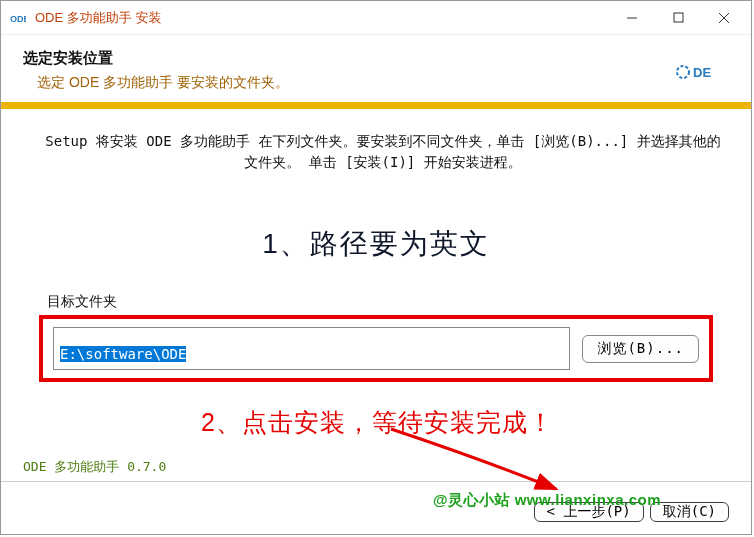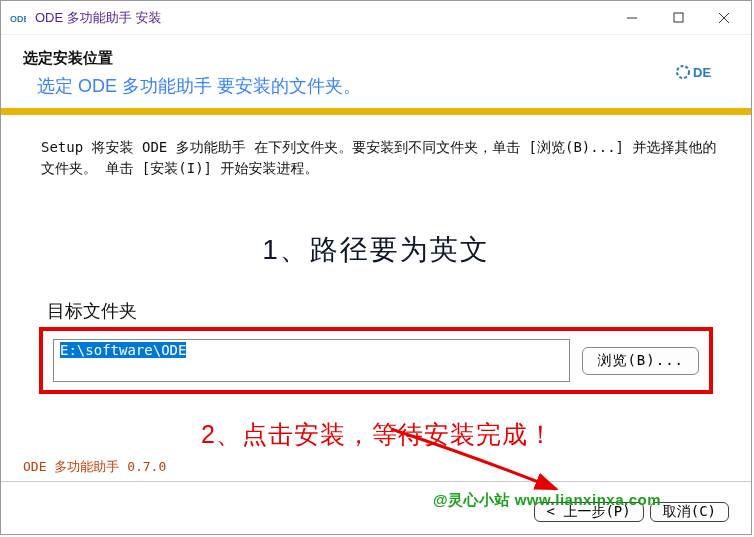--- a/index.html
+++ b/index.html
@@ -25,21 +25,21 @@
       padding: 0 4px 0 8px;
       border-bottom: 1px solid #eee;
     }
     .titlebar .app-icon {
       width: 18px; height: 18px;
       margin-right: 8px;
       display: flex; align-items: center; justify-content: center;
     }
     .titlebar .title-text {
       font-size: 13px;
-      color: #4c1d95;
+      color: #c2410c;
       flex: 1;
     }
     .win-controls {
       display: flex;
     }
     .win-btn {
       width: 46px; height: 30px;
       display: flex; align-items: center; justify-content: center;
       cursor: pointer;
     }
@@ -50,34 +50,35 @@
       border-bottom: 7px solid #eab308;
       position: relative;
     }
     .header-title {
       font-size: 15px;
       font-weight: bold;
       color: #111;
       margin-bottom: 6px;
     }
     .header-subtitle {
-      font-size: 18px;
-      color: #3b82f6;
+      font-size: 14px;
+      color: #a16207;
       padding-left: 14px;
     }
     .ode-logo {
       position: absolute;
       right: 30px;
       top: 28px;
       display: flex;
       align-items: center;
     }
     
     .content-area {
       padding: 22px 26px 8px 40px;
+      text-align: center;
     }
     .setup-text {
       font-size: 14px;
       line-height: 1.5;
       color: #111;
       font-family: "SimSun", monospace;
     }
     
     .annotation1 {
       color: #0f172a;
@@ -85,37 +86,37 @@
       font-weight: normal;
       text-align: center;
       margin: 44px 0 30px 0;
       letter-spacing: 2px;
     }
     
     .dest-section {
       padding: 0 38px;
     }
     .dest-label {
-      font-size: 18px;
+      font-size: 14px;
       color: #111;
       margin-bottom: 4px;
       padding-left: 8px;
     }
     .path-row {
       border: 4px solid #e60000;
       padding: 8px 10px;
       display: flex;
       align-items: center;
       gap: 12px;
     }
     .path-input {
       flex: 1;
       height: 43px;
       border: 1px solid #888;
-      padding: 2px 6px;
+      padding: 18px 6px;
       font-size: 14px;
       font-family: "SimSun", monospace;
     }
     .path-input .sel {
       background: #0078d7;
       color: #fff;
     }
     .browse-btn {
       height: 28px;
       padding: 0 14px;
@@ -135,21 +136,21 @@
       margin: 24px 0 8px 0;
       padding-left: 200px;
       letter-spacing: 1px;
     }
     
     .footer-version {
       position: absolute;
       bottom: 58px;
       left: 22px;
       font-size: 13px;
-      color: #c2410c;
+      color: #4d7c0f;
       font-family: "SimSun", monospace;
     }
     .footer-divider {
       position: absolute;
       bottom: 52px;
       left: 0; right: 0;
       border-top: 1px solid #ccc;
     }
     .footer-buttons {
       position: absolute;

